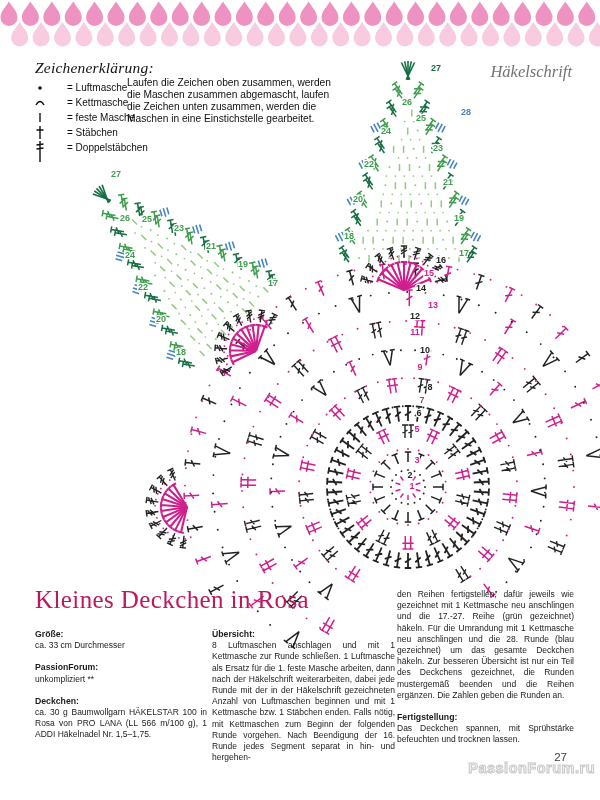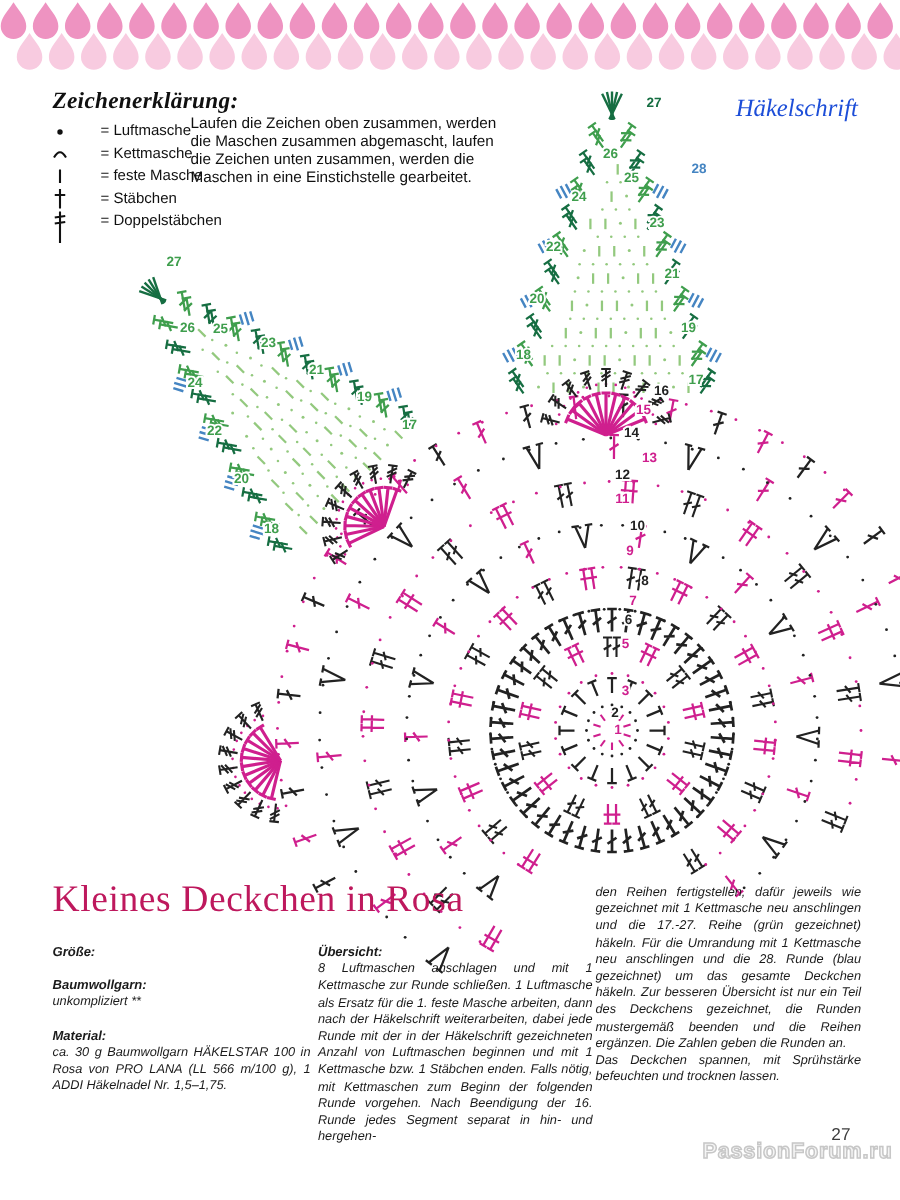--- a/index.html
+++ b/index.html
@@ -2,31 +2,31 @@
 <html><head>
 <meta charset="utf-8">
 <style>
   html,body{margin:0;padding:0;background:#ffffff;}
   #page{position:relative;width:600px;height:800px;background:#fff;overflow:hidden;
         font-family:"Liberation Sans",sans-serif;color:#1b1b1b;}
   svg{display:block;}
   #border-svg{position:absolute;left:0;top:0;}
   #diagram{position:absolute;left:0;top:0;}
   .legend{position:absolute;left:35px;top:59px;z-index:3;}
-  .legend-h{font-family:"Liberation Serif",serif;font-style:italic;font-size:15.5px;color:#101010;letter-spacing:.2px;font-weight:bold;}
+  .legend-h{font-family:"Liberation Serif",serif;font-style:italic;font-size:15.5px;color:#101010;letter-spacing:.2px;}
   .legend-items{margin-top:3px;}
   .legend-row{display:flex;align-items:flex-start;}
   .legend-row .sym{width:15px;flex:0 0 15px;}
   .legend-row .lab{font-size:10px;line-height:12px;padding-top:2px;color:#101010;margin-left:17px;}
   .note{position:absolute;left:127px;top:77px;width:205px;font-size:10.2px;line-height:12px;color:#101010;z-index:3;}
   .pageheader{position:absolute;right:28px;top:62px;font-family:"Liberation Serif",serif;
-      font-style:italic;font-size:16.5px;color:#1d4ed8;z-index:3;}
+      font-style:italic;font-size:16.5px;color:#737373;z-index:3;}
   .title{position:absolute;left:35px;top:586px;margin:0;font-family:"Liberation Serif",serif;
       font-weight:400;font-size:25px;color:#be185d;letter-spacing:.4px;z-index:3;}
-  .col{position:absolute;font-size:8.5px;line-height:11.2px;text-align:justify;z-index:3;font-style:italic;}
+  .col{position:absolute;font-size:8.5px;line-height:11.2px;text-align:justify;z-index:3;}
   #col1{left:35px;top:629px;width:172px;}
   #col2{left:212px;top:629px;width:183px;}
   #col3{left:397px;top:589px;width:177px;}
   .colh{font-weight:bold;font-size:8.7px;margin-top:11px;}
   .colh:first-child{margin-top:0;}
   .colp{margin:0 0 0 0;}
   .pagenum{position:absolute;right:33px;top:751px;font-size:11.5px;color:#3d3d3d;z-index:3;}
   .watermark{position:absolute;right:5px;top:760px;font-size:14.5px;font-weight:bold;letter-spacing:.5px;
       color:#f5f5f5;-webkit-text-stroke:1px #c7c7c7;z-index:3;}
 </style>
@@ -1826,29 +1826,31 @@
   </div>
 
   <div class="note">Laufen die Zeichen oben zusammen, werden die Maschen zusammen abgemascht, laufen die Zeichen unten zusammen, werden die Maschen in eine Einstichstelle gearbeitet.</div>
 
   <div class="pageheader">Häkelschrift</div>
 
   <h1 class="title">Kleines Deckchen in Rosa</h1>
 
   <div id="col1" class="col">
       <div class="colh">Größe:</div>
-      <div class="colh">Baumwollgarn:</div>
+      <div class="colp">ca. 33 cm Durchmesser</div>
+      <div class="colh">PassionForum:</div>
       <div class="colp">unkompliziert **</div>
-      <div class="colh">Material:</div>
+      <div class="colh">Deckchen:</div>
       <div class="colp">ca. 30 g Baumwollgarn HÄKELSTAR 100 in Rosa von PRO LANA (LL 566 m/100 g), 1 ADDI Häkelnadel Nr. 1,5–1,75.</div>
     </div>
   <div id="col2" class="col">
       <div class="colh">Übersicht:</div>
       <div class="colp">8 Luftmaschen anschlagen und mit 1 Kettmasche zur Runde schließen. 1 Luftmasche als Ersatz für die 1. feste Masche arbeiten, dann nach der Häkelschrift weiterarbeiten, dabei jede Runde mit der in der Häkelschrift gezeichneten Anzahl von Luftmaschen beginnen und mit 1 Kettmasche bzw. 1 Stäbchen enden. Falls nötig, mit Kettmaschen zum Beginn der folgenden Runde vorgehen. Nach Beendigung der 16. Runde jedes Segment separat in hin- und hergehen-</div>
     </div>
   <div id="col3" class="col">
       <div class="colp">den Reihen fertigstellen, dafür jeweils wie gezeichnet mit 1 Kettmasche neu anschlingen und die 17.-27. Reihe (grün gezeichnet) häkeln. Für die Umrandung mit 1 Kettmasche neu anschlingen und die 28. Runde (blau gezeichnet) um das gesamte Deckchen häkeln. Zur besseren Übersicht ist nur ein Teil des Deckchens gezeichnet, die Runden mustergemäß beenden und die Reihen ergänzen. Die Zahlen geben die Runden an.</div>
+      <div class="colh">Fertigstellung:</div>
       <div class="colp">Das Deckchen spannen, mit Sprühstärke befeuchten und trocknen lassen.</div>
     </div>
 
   <div class="pagenum">27</div>
   <div class="watermark">PassionForum.ru</div>
 </div>
 
 </body></html>

